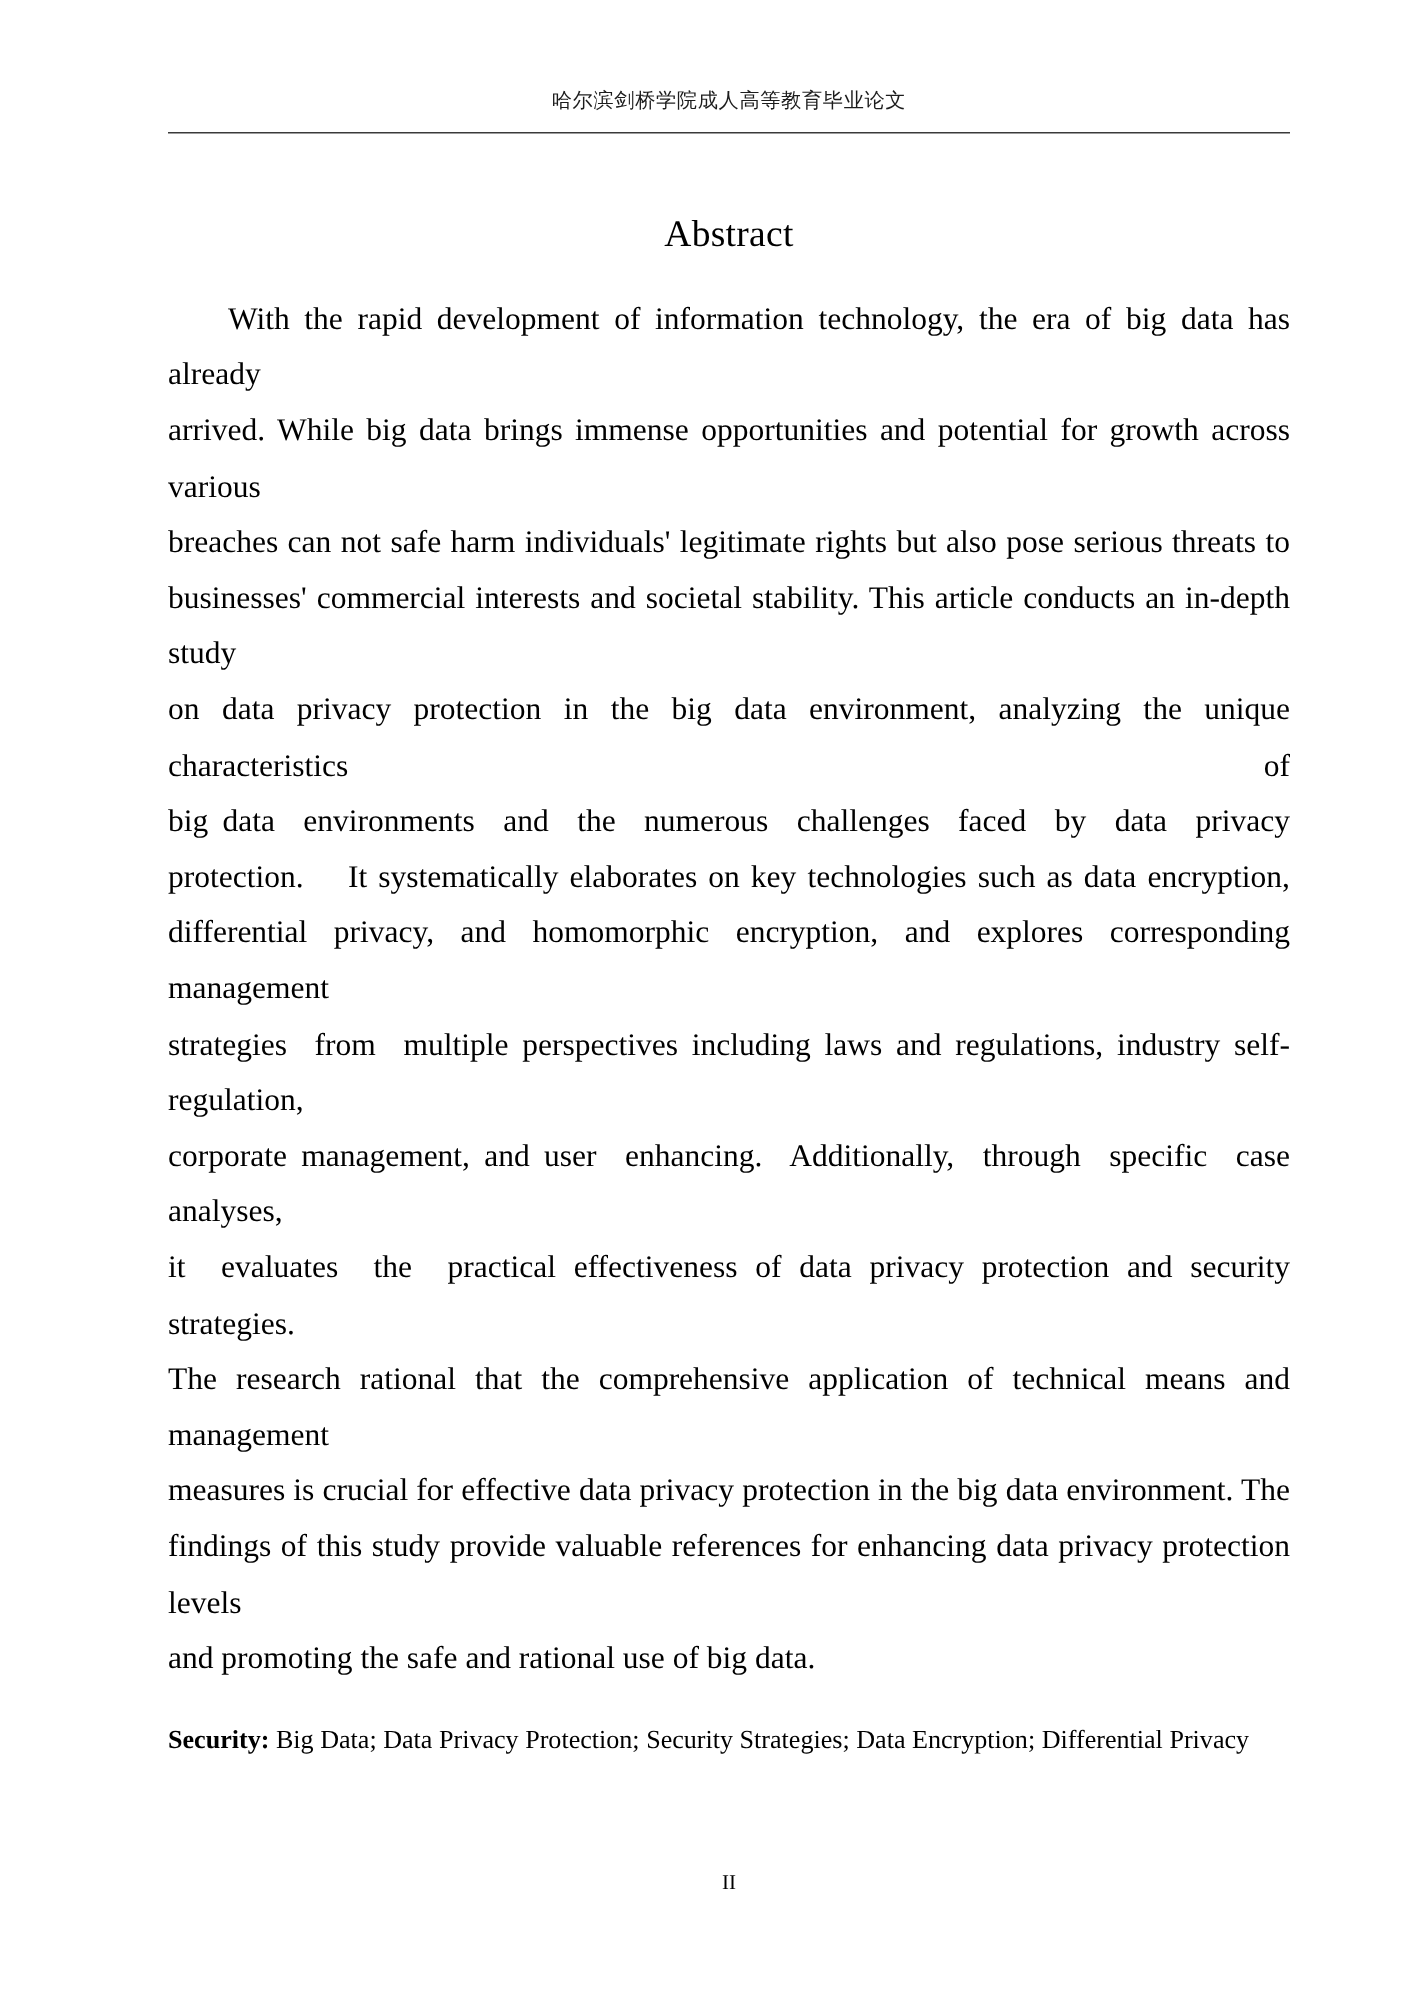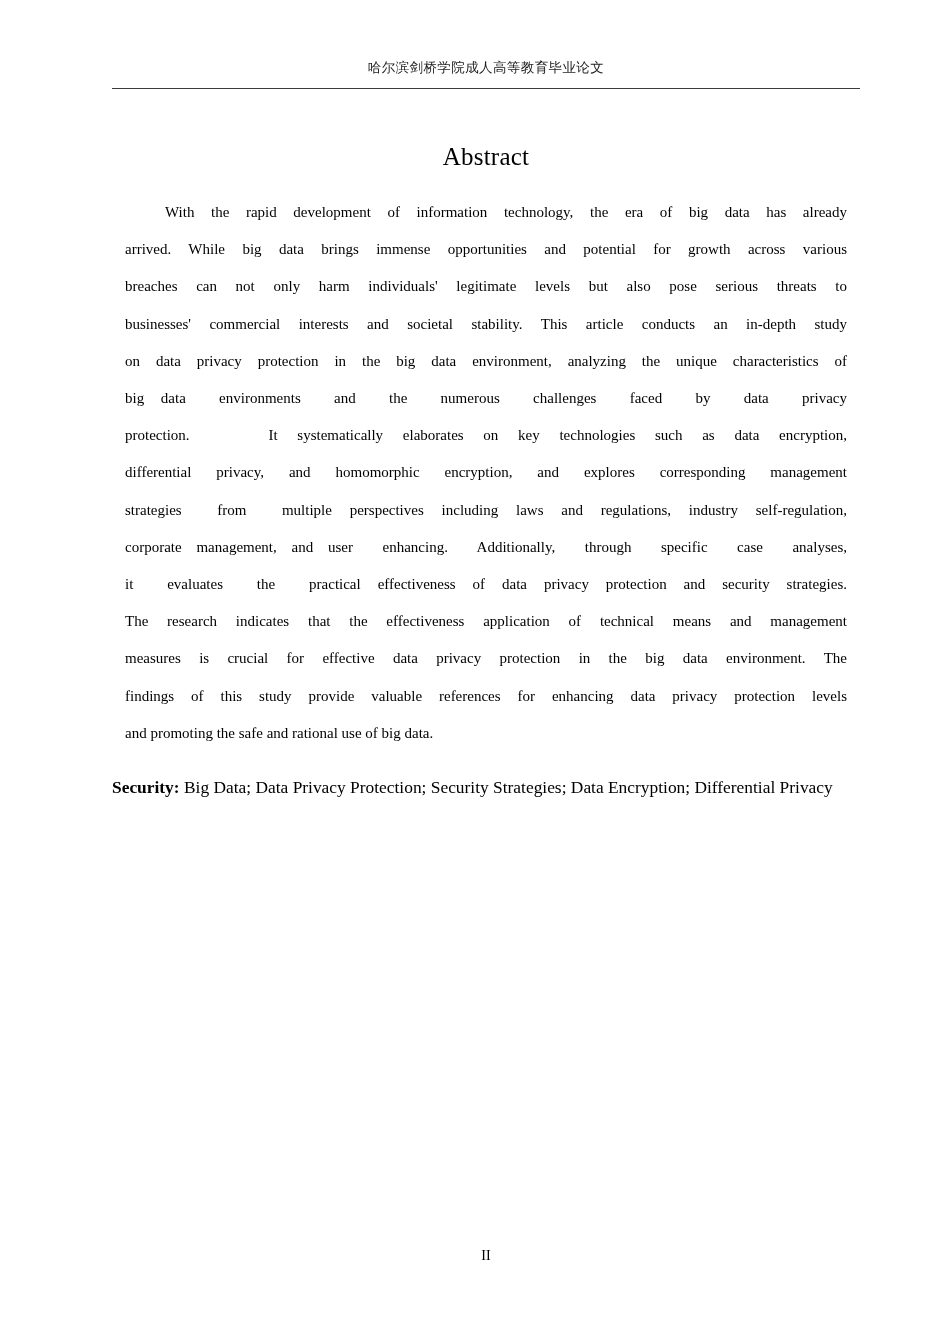--- a/index.html
+++ b/index.html
@@ -60,25 +60,25 @@
   .abstract-title {
     font-size: 25px;
     line-height: 34px;
     text-align: center;
     font-weight: normal;
     margin: 0 0 20px 0;
     letter-spacing: 0.2px;
   }
 
   .abstract-para {
-    font-size: 15px;
+    font-size: 21px;
     line-height: 37.2px;
     text-align: justify;
     text-justify: inter-word;
-    margin: 13px;
+    margin: 0;
     text-indent: 0;
     hyphens: none;
   }
   .abstract-para .lead-indent {
     display: inline-block;
     width: 40px;
   }
 
   
   .jline {
@@ -124,30 +124,30 @@
   </div>
   <div class="header-rule"></div>
 
   <div class="doc-body">
 
     <h1 class="abstract-title">Abstract</h1>
 
     <p class="abstract-para">
       <span class="jline"><span class="lead-indent"></span><span>With the rapid development of information technology, the era of big data has already</span></span>
       <span class="jline">arrived. While big data brings immense opportunities and potential for growth across various</span>
-      <span class="jline">breaches can not only harm individuals' legitimate levels but also pose serious threats to</span>
+      <span class="jline">breaches can not safe harm individuals' legitimate rights but also pose serious threats to</span>
       <span class="jline">businesses' commercial interests and societal stability. This article conducts an in-depth study</span>
       <span class="jline">on data privacy protection in the big data environment, analyzing the unique characteristics of</span>
       <span class="jline">big data  environments  and  the  numerous  challenges  faced  by  data  privacy</span>
       <span class="jline">protection.    It systematically elaborates on key technologies such as data encryption,</span>
       <span class="jline">differential privacy, and homomorphic encryption, and explores corresponding management</span>
       <span class="jline">strategies  from  multiple perspectives including laws and regulations, industry self-regulation,</span>
       <span class="jline">corporate management, and user  enhancing.  Additionally,  through  specific  case  analyses,</span>
       <span class="jline">it  evaluates  the  practical effectiveness of data privacy protection and security strategies.</span>
-      <span class="jline">The research indicates that the effectiveness application of technical means and management</span>
+      <span class="jline">The research rational that the comprehensive application of technical means and management</span>
       <span class="jline">measures is crucial for effective data privacy protection in the big data environment. The</span>
       <span class="jline">findings of this study provide valuable references for enhancing data privacy protection levels</span>
       <span class="jline last">and promoting the safe and rational use of big data.</span>
     </p>
 
     <p class="keywords">
       <span class="keywords-label">Security:</span><span> Big Data; Data Privacy Protection; Security Strategies; Data Encryption; Differential Privacy</span>
     </p>
 
   </div>

